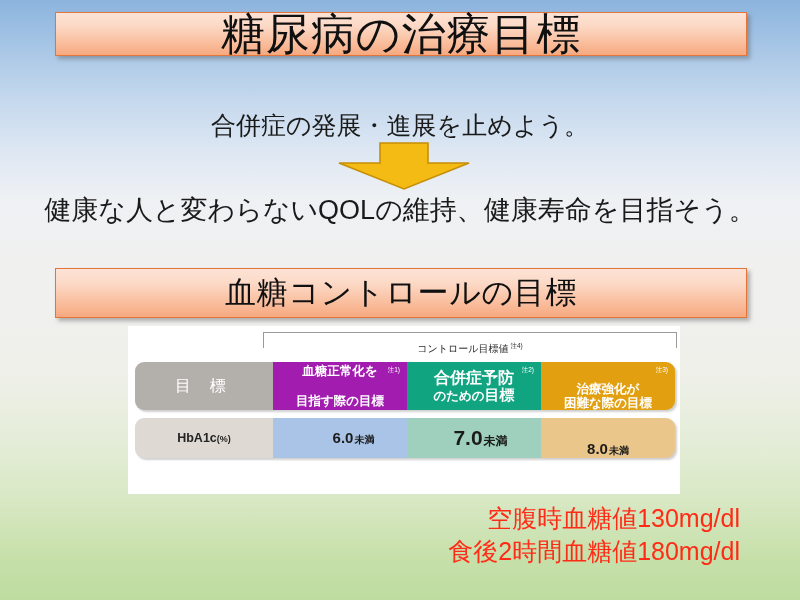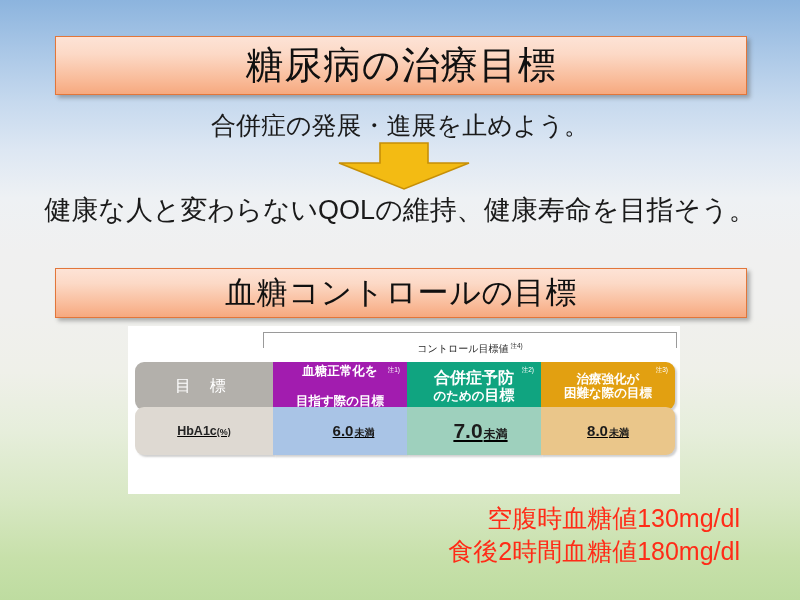--- a/index.html
+++ b/index.html
@@ -41,24 +41,24 @@
     border: 1px solid #e2763a;
     box-shadow: 3px 3px 4px rgba(90, 90, 90, 0.45);
     display: flex;
     align-items: center;
     justify-content: center;
     color: #101010;
     letter-spacing: 0.02em;
   }
   #banner-title {
     left: 55px;
-    top: 36px;
+    top: 12px;
     width: 692px;
-    height: 59px;
-    font-size: 38px;
+    height: 44px;
+    font-size: 44px;
   }
   #banner-subtitle {
     left: 55px;
     top: 268px;
     width: 692px;
     height: 50px;
     font-size: 31px;
   }
 
   
@@ -125,37 +125,37 @@
     margin-left: 2px;
   }
 
   .row {
     position: absolute;
     left: 7px;
     width: 540px;
     display: flex;
   }
   #row-header { top: 36px; height: 48px; }
-  #row-values { top: 81px; height: 48px; text-decoration: underline; }
+  #row-values { top: 92px; height: 40px; }
 
   .cell {
     box-sizing: border-box;
     display: flex;
     flex-direction: column;
     align-items: center;
     justify-content: center;
     text-align: center;
     line-height: 1.12;
     position: relative;
     box-shadow: 2px 2px 2px rgba(120,120,120,0.35);
   }
   .cell.label  { width: 138px; }
   .cell.c1     { width: 134px; }
   .cell.c2     { width: 134px; }
-  .cell.c3     { width: 134px; }
+  .cell.c3     { width: 134px; justify-content: flex-end; }
 
   
   #row-header .label {
     background: #b3b0ab;
     color: #ffffff;
     font-size: 16px;
     letter-spacing: 0.45em;
     border-radius: 9px 0 0 9px;
   }
   #row-header .c1 { background: #a21caf; color: #ffffff; font-size: 12.5px; font-weight: bold; gap: 16px; }

